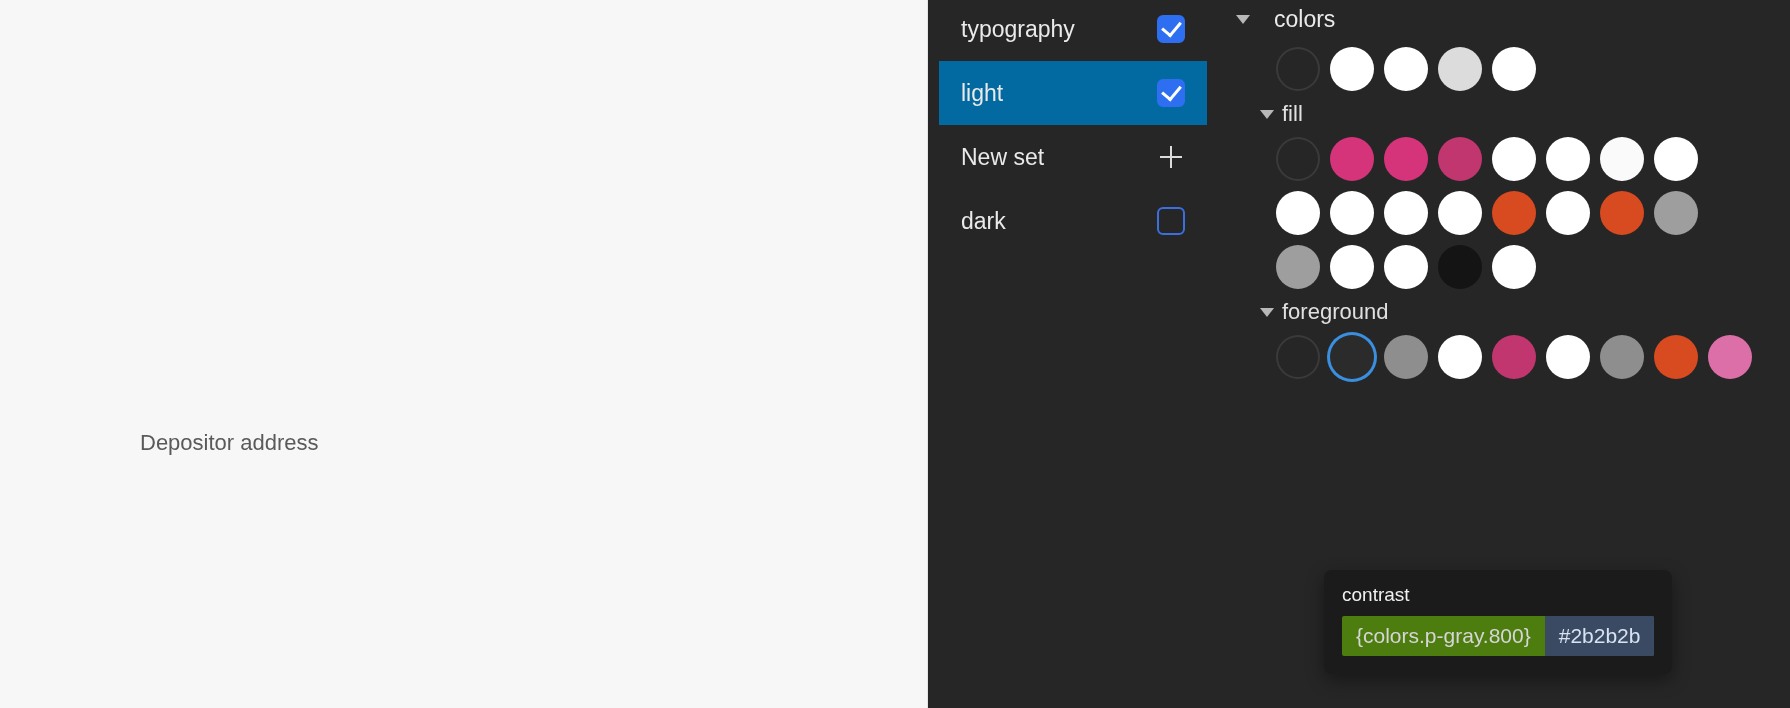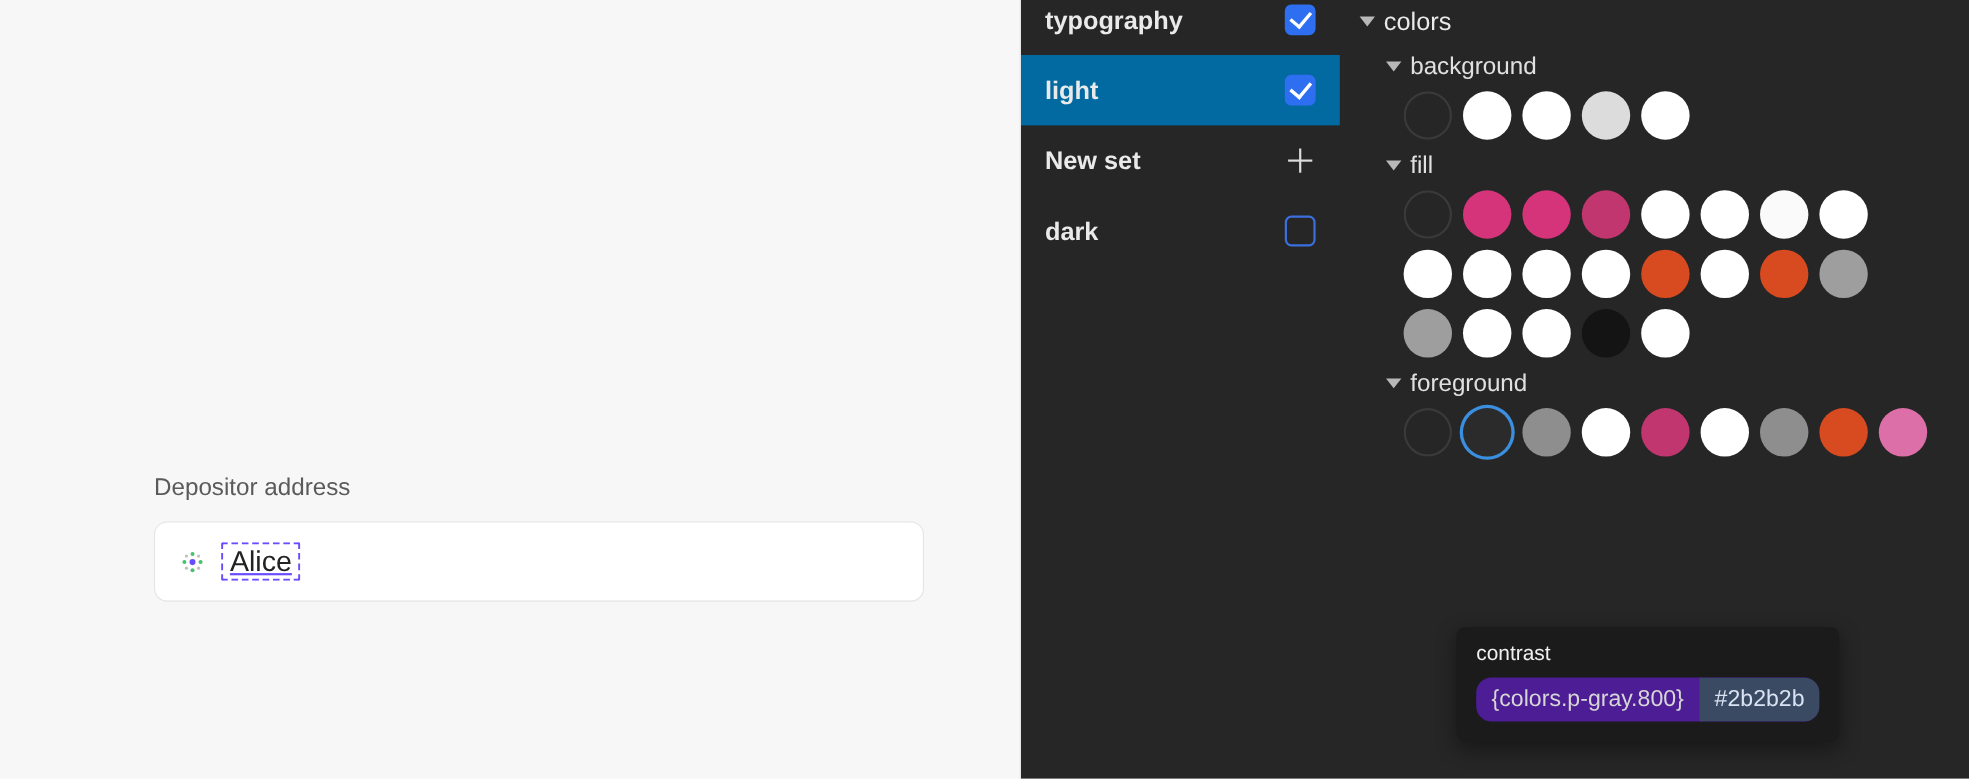--- a/index.html
+++ b/index.html
@@ -12,76 +12,60 @@
 .form-group { position: absolute; left: 140px; top: 430px; width: 700px; }
 .form-label { font-size: 22px; color: #5a5a5a; margin-bottom: 18px; display: block; }
 .field { background: #ffffff; border: 1px solid #e4e4e4; border-radius: 12px; padding: 18px 22px; display: flex; align-items: center; gap: 14px; }
 .field-icon { width: 24px; height: 24px; display: flex; align-items: center; justify-content: center; }
 .field-value { font-size: 26px; color: #222; border: 2px dashed #6a4cff; padding: 0 6px; border-radius: 2px; text-decoration: underline; text-decoration-color: #6a4cff; }
 
 
 .inspector { flex: 1; background: #262626; display: flex; color: #e8e8e8; font-size: 22px; }
 
 
-.sets { flex: 0 0 290px; padding: 0; font-weight: bold; }
+.sets { flex: 0 0 290px; padding: 11px; }
 .set-row { display: flex; align-items: center; justify-content: space-between; padding: 18px 22px; cursor: pointer; }
 .set-row.active { background: #0369a1; }
 .set-label { font-size: 23px; color: #eaeaea; }
 .chk { width: 28px; height: 28px; border: 2px solid #3b6fe0; border-radius: 6px; display: flex; align-items: center; justify-content: center; }
 .chk.checked { background: #2e6ff2; border-color: #2e6ff2; }
 .chk.checked::after { content: ""; width: 9px; height: 15px; border: solid #fff; border-width: 0 3px 3px 0; transform: rotate(40deg) translate(-1px,-2px); }
 .plus { width: 28px; height: 28px; display: flex; align-items: center; justify-content: center; position: relative; }
 .plus::before, .plus::after { content: ""; position: absolute; background: #dcdcdc; }
 .plus::before { width: 22px; height: 2px; }
 .plus::after { width: 2px; height: 22px; }
 
 
 .tree { flex: 1; padding: 0 18px; position: relative; }
-.tree-root { display: flex; align-items: center; gap: 8px; margin: 6px 0 14px 0; font-size: 23px; color: #eaeaea; }
+.tree-root { display: flex; align-items: center; gap: 24px; margin: 6px 0 14px 0; font-size: 23px; color: #eaeaea; }
 .caret { width: 0; height: 0; border-left: 7px solid transparent; border-right: 7px solid transparent; border-top: 9px solid #b8b8b8; display: inline-block; }
 .group { margin-left: 24px; margin-bottom: 10px; }
 .group-head { display: flex; align-items: center; gap: 8px; margin: 8px 0 10px 0; color: #e0e0e0; font-size: 22px; }
 .swatches { display: flex; flex-wrap: wrap; gap: 10px; margin-left: 16px; align-items: center; max-width: 430px; }
 .sw { width: 44px; height: 44px; border-radius: 50%; flex-shrink: 0; }
 .sw.ring { box-shadow: 0 0 0 3px #3b8fe0; }
 .sw.outline { box-shadow: inset 0 0 0 2px #4a4a4a; background: transparent; }
 .add-slot { width: 44px; height: 44px; border-radius: 50%; box-shadow: inset 0 0 0 2px #3a3a3a; flex-shrink: 0; }
 
 
 .tooltip { position: absolute; left: 106px; top: 570px; background: #1b1b1b; padding: 14px 18px 18px 18px; border-radius: 8px; box-shadow: 0 6px 18px rgba(0,0,0,.4); }
 .tooltip-title { font-size: 19px; color: #f0f0f0; margin-bottom: 10px; font-weight: 500; }
-.tooltip-row { display: flex; align-items: flex-end; background: #4c1d95; border-radius: 14px; overflow: hidden; }
+.tooltip-row { display: flex; align-items: flex-end; background: #4d7c0f; border-radius: 2px; overflow: hidden; }
 .tooltip-ref { padding: 8px 14px; font-size: 21px; color: #d6d6d6; }
 .tooltip-val { padding: 8px 14px; font-size: 21px; color: #d8e2f2; background: #3a4a62; }
 
 </style>
 </head>
 <body>
 
 <div class="app">
 
   <div class="canvas">
     <div class="form-group">
       <span class="form-label">Depositor address</span>
-      <div class="field">
-        <span class="field-icon">
-          <svg width="22" height="22" viewBox="0 0 24 24">
-            <circle cx="12" cy="12" r="3" fill="#6a4cff"></circle>
-            <circle cx="12" cy="4" r="2" fill="#49c06c"></circle>
-            <circle cx="12" cy="20" r="2" fill="#49c06c"></circle>
-            <circle cx="4" cy="12" r="2" fill="#49c06c"></circle>
-            <circle cx="20" cy="12" r="2" fill="#49c06c"></circle>
-            <circle cx="6" cy="6" r="1.6" fill="#c0c0c0"></circle>
-            <circle cx="18" cy="6" r="1.6" fill="#c0c0c0"></circle>
-            <circle cx="6" cy="18" r="1.6" fill="#c0c0c0"></circle>
-            <circle cx="18" cy="18" r="1.6" fill="#c0c0c0"></circle>
-          </svg>
-        </span>
-        <span class="field-value">Alice</span>
-      </div>
     </div>
   </div>
 
   <div class="inspector">
 
     <div class="sets">
       <div class="set-row" style="padding-top:4px;">
         <span class="set-label">typography</span>
         <span class="chk checked"></span>
       </div>
@@ -99,24 +83,20 @@
       </div>
     </div>
 
     <div class="tree">
       <div class="tree-root">
         <span class="caret"></span>
         <span>colors</span>
       </div>
 
       <div class="group">
-        <div class="group-head">
-          <span class="caret"></span>
-          <span>background</span>
-        </div>
         <div class="swatches" id="sw-background">
             <span class="add-slot"></span>
             <span class="sw" style="background: rgb(255, 255, 255);"></span>
             <span class="sw" style="background: rgb(255, 255, 255);"></span>
             <span class="sw" style="background: rgb(220, 220, 220);"></span>
             <span class="sw" style="background: rgb(255, 255, 255);"></span>
           </div>
       </div>
 
       <div class="group">

